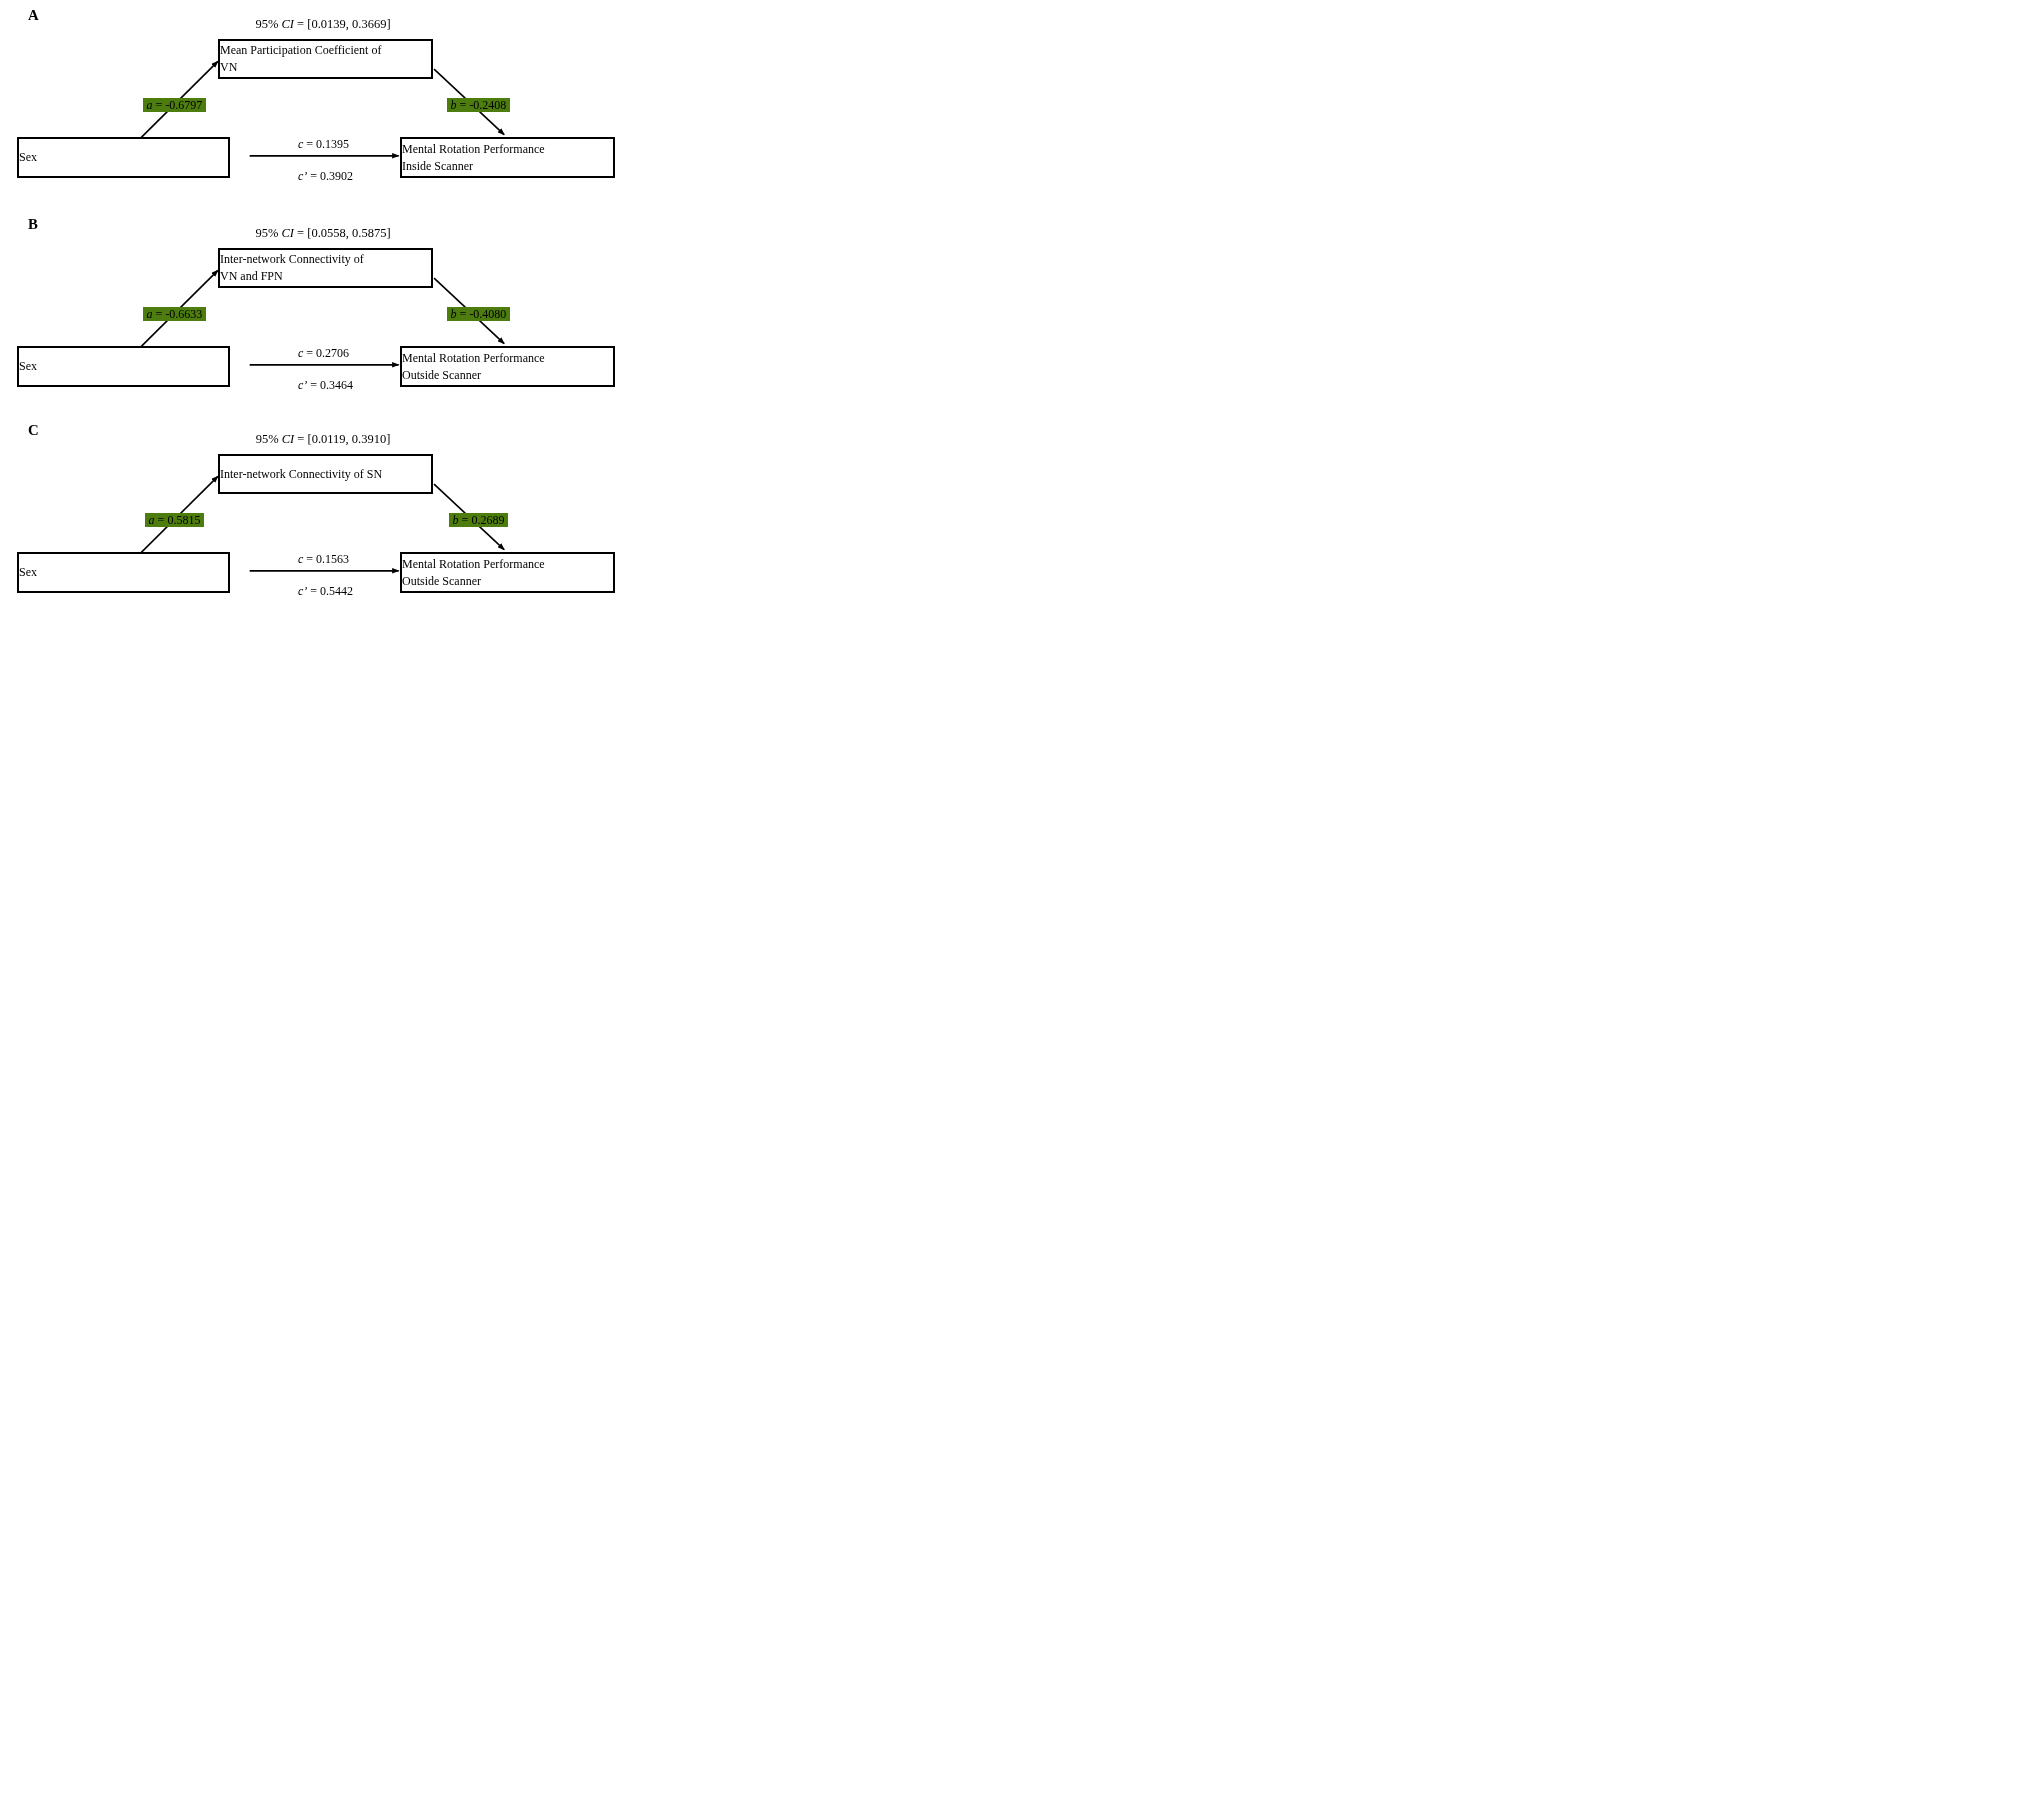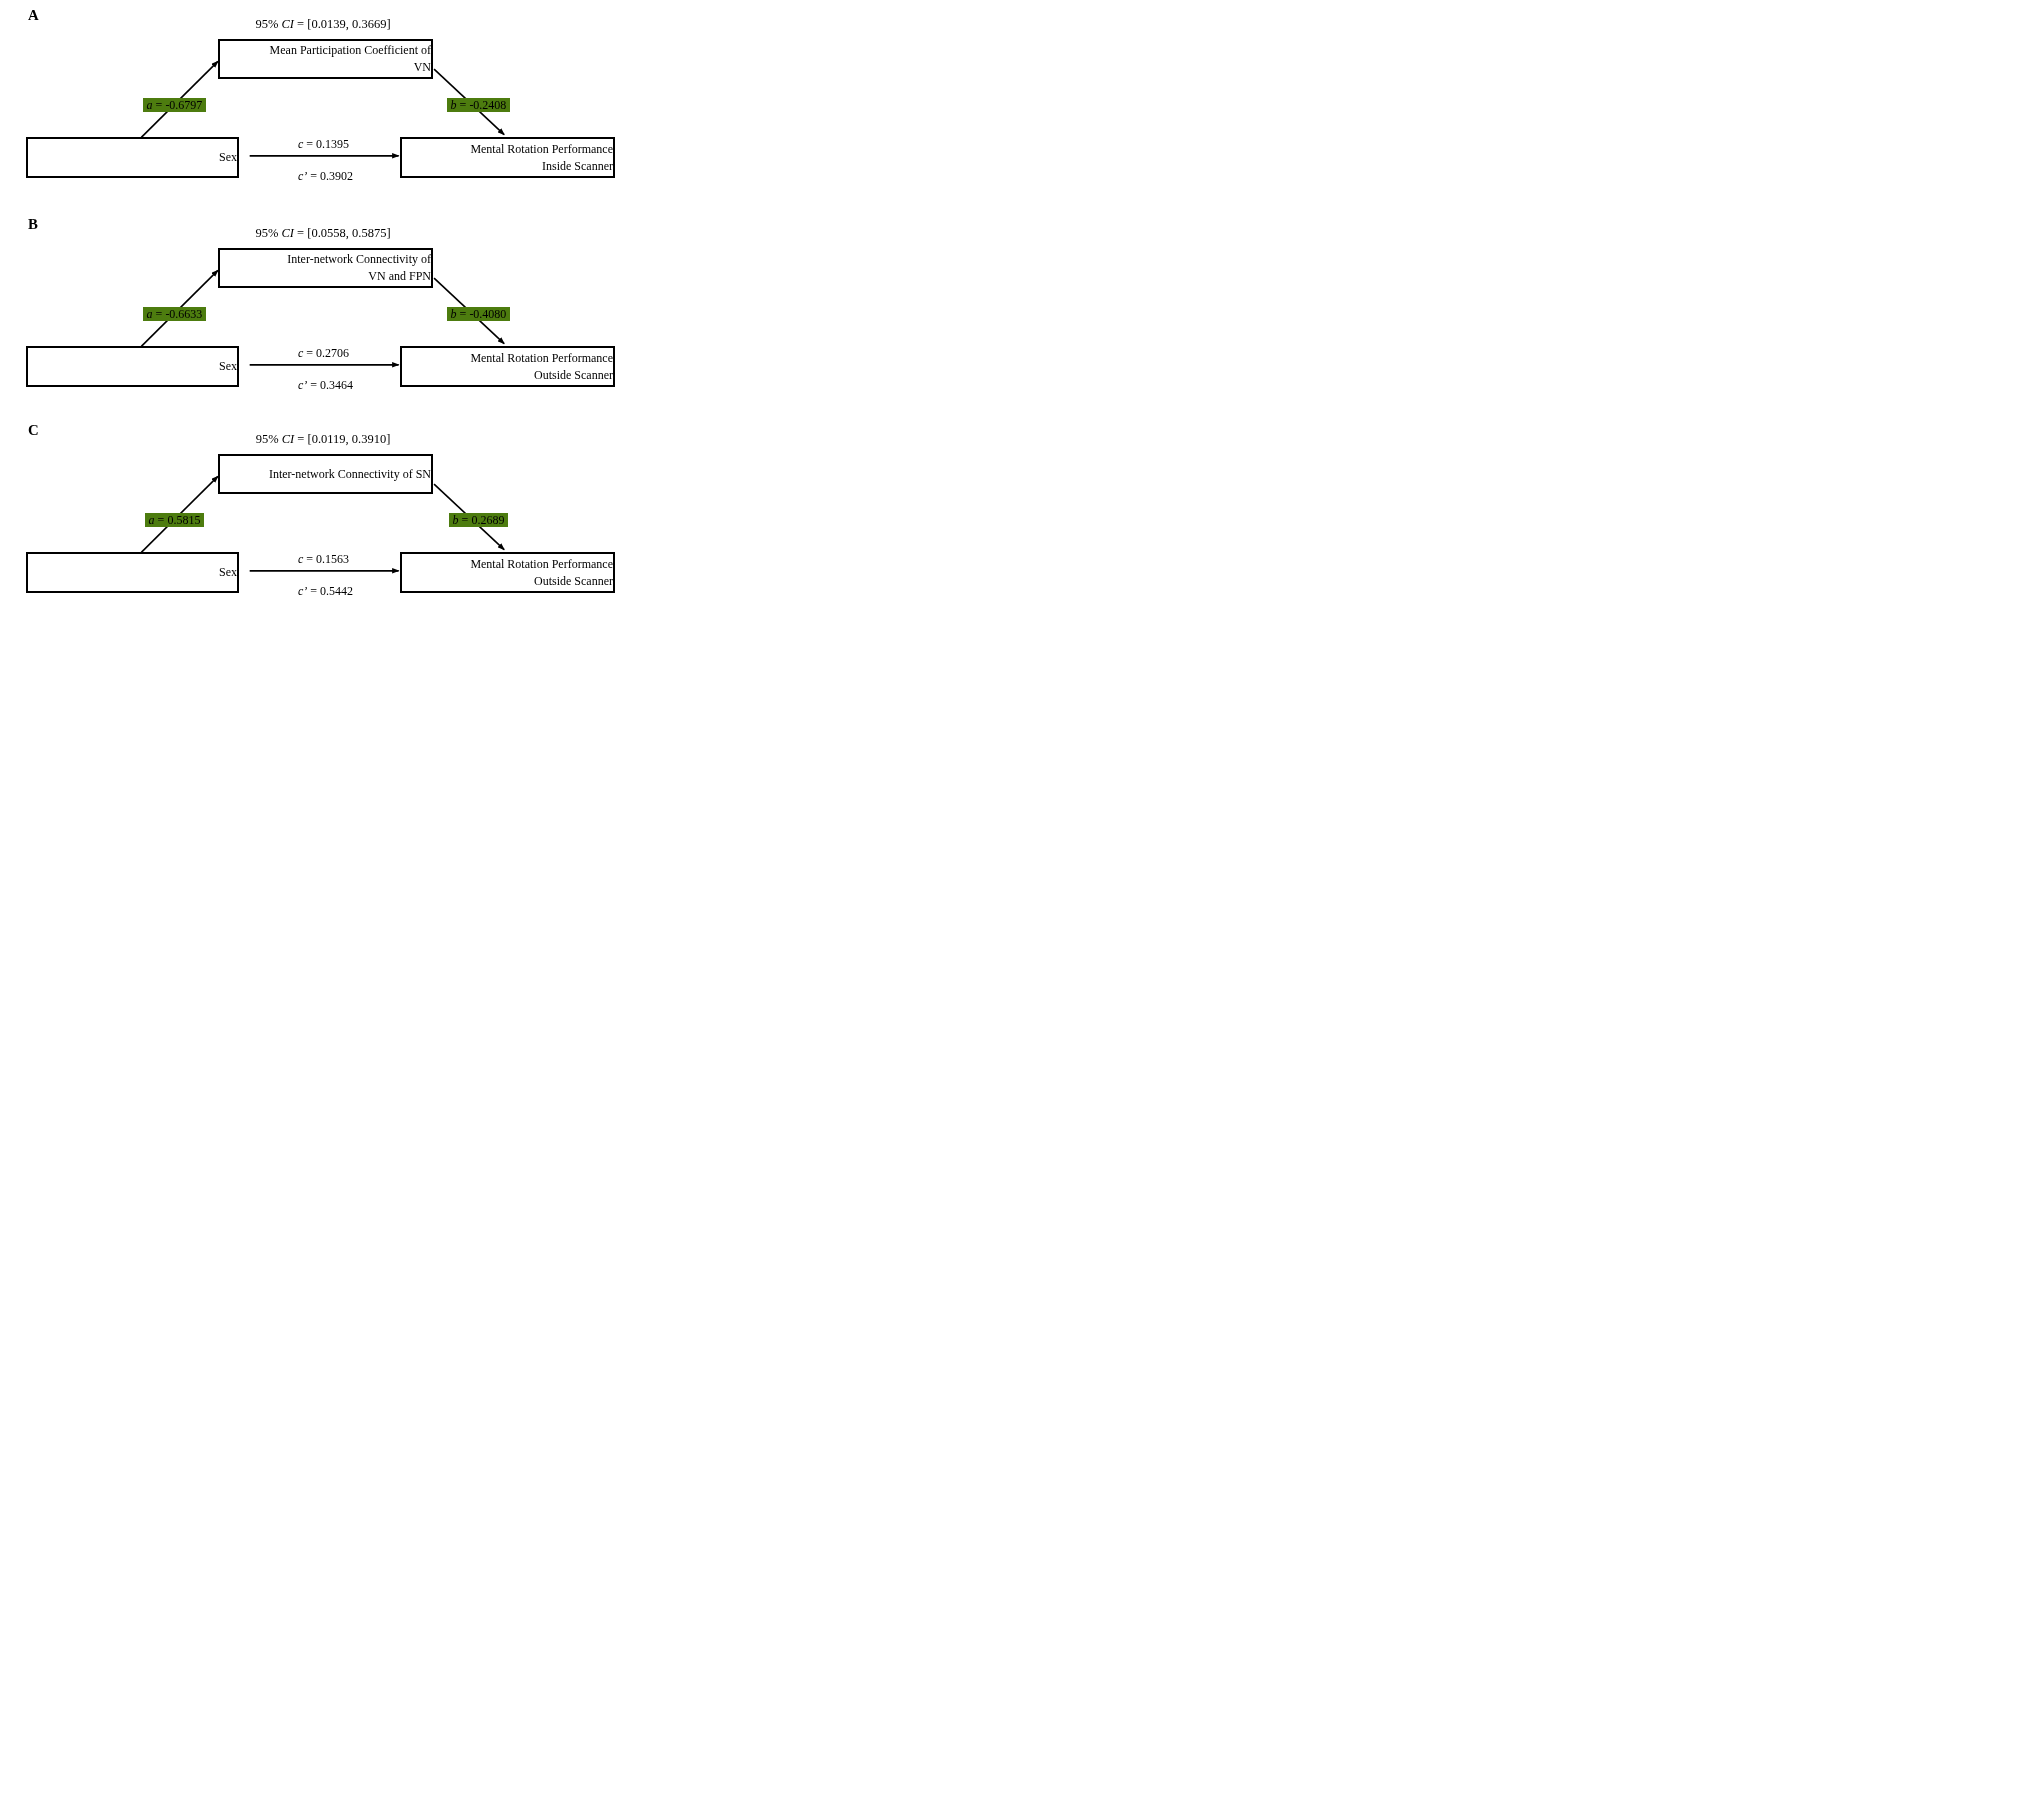--- a/index.html
+++ b/index.html
@@ -16,26 +16,26 @@
     font-size:14.8px;font-weight:bold;line-height:15.7px;
   }
   .ci{
     position:absolute;left:188px;top:16.6px;width:270px;
     font-size:12.5px;line-height:14.8px;text-align:center;white-space:nowrap;
   }
   .it{font-style:italic;}
   .arrows{position:absolute;left:0;top:0;width:675px;height:201px;}
   .box{
     position:absolute;box-sizing:border-box;border:2.3px solid #000;background:#fff;
-    display:flex;flex-direction:column;justify-content:center;align-items:flex-end;
+    display:flex;flex-direction:column;justify-content:center;align-items:flex-start;
     font-size:12px;line-height:16.6px;text-align:center;
   }
   .box div:empty{display:none;}
   .mediator{left:218px;top:39px;width:215px;height:40px;}
-  .predictor{left:26px;top:137px;width:213px;height:41px;}
+  .predictor{left:17px;top:137px;width:213px;height:41px;}
   .outcome{left:400px;top:137px;width:215px;height:41px;}
   .plabel{
     position:absolute;font-size:12px;line-height:14.8px;text-align:center;white-space:nowrap;
   }
   .a-label{left:112px;top:98px;width:125px;}
   .b-label{left:416px;top:98px;width:125px;}
   .c-label{left:261px;top:137px;width:125px;}
   .cp-label{left:263px;top:162px;width:125px;margin-top:7px;}
   .lbl-bg{background:#4d7c0f;padding:0 3.7px;}
   svg line{stroke:#000;stroke-width:3.5px;}

